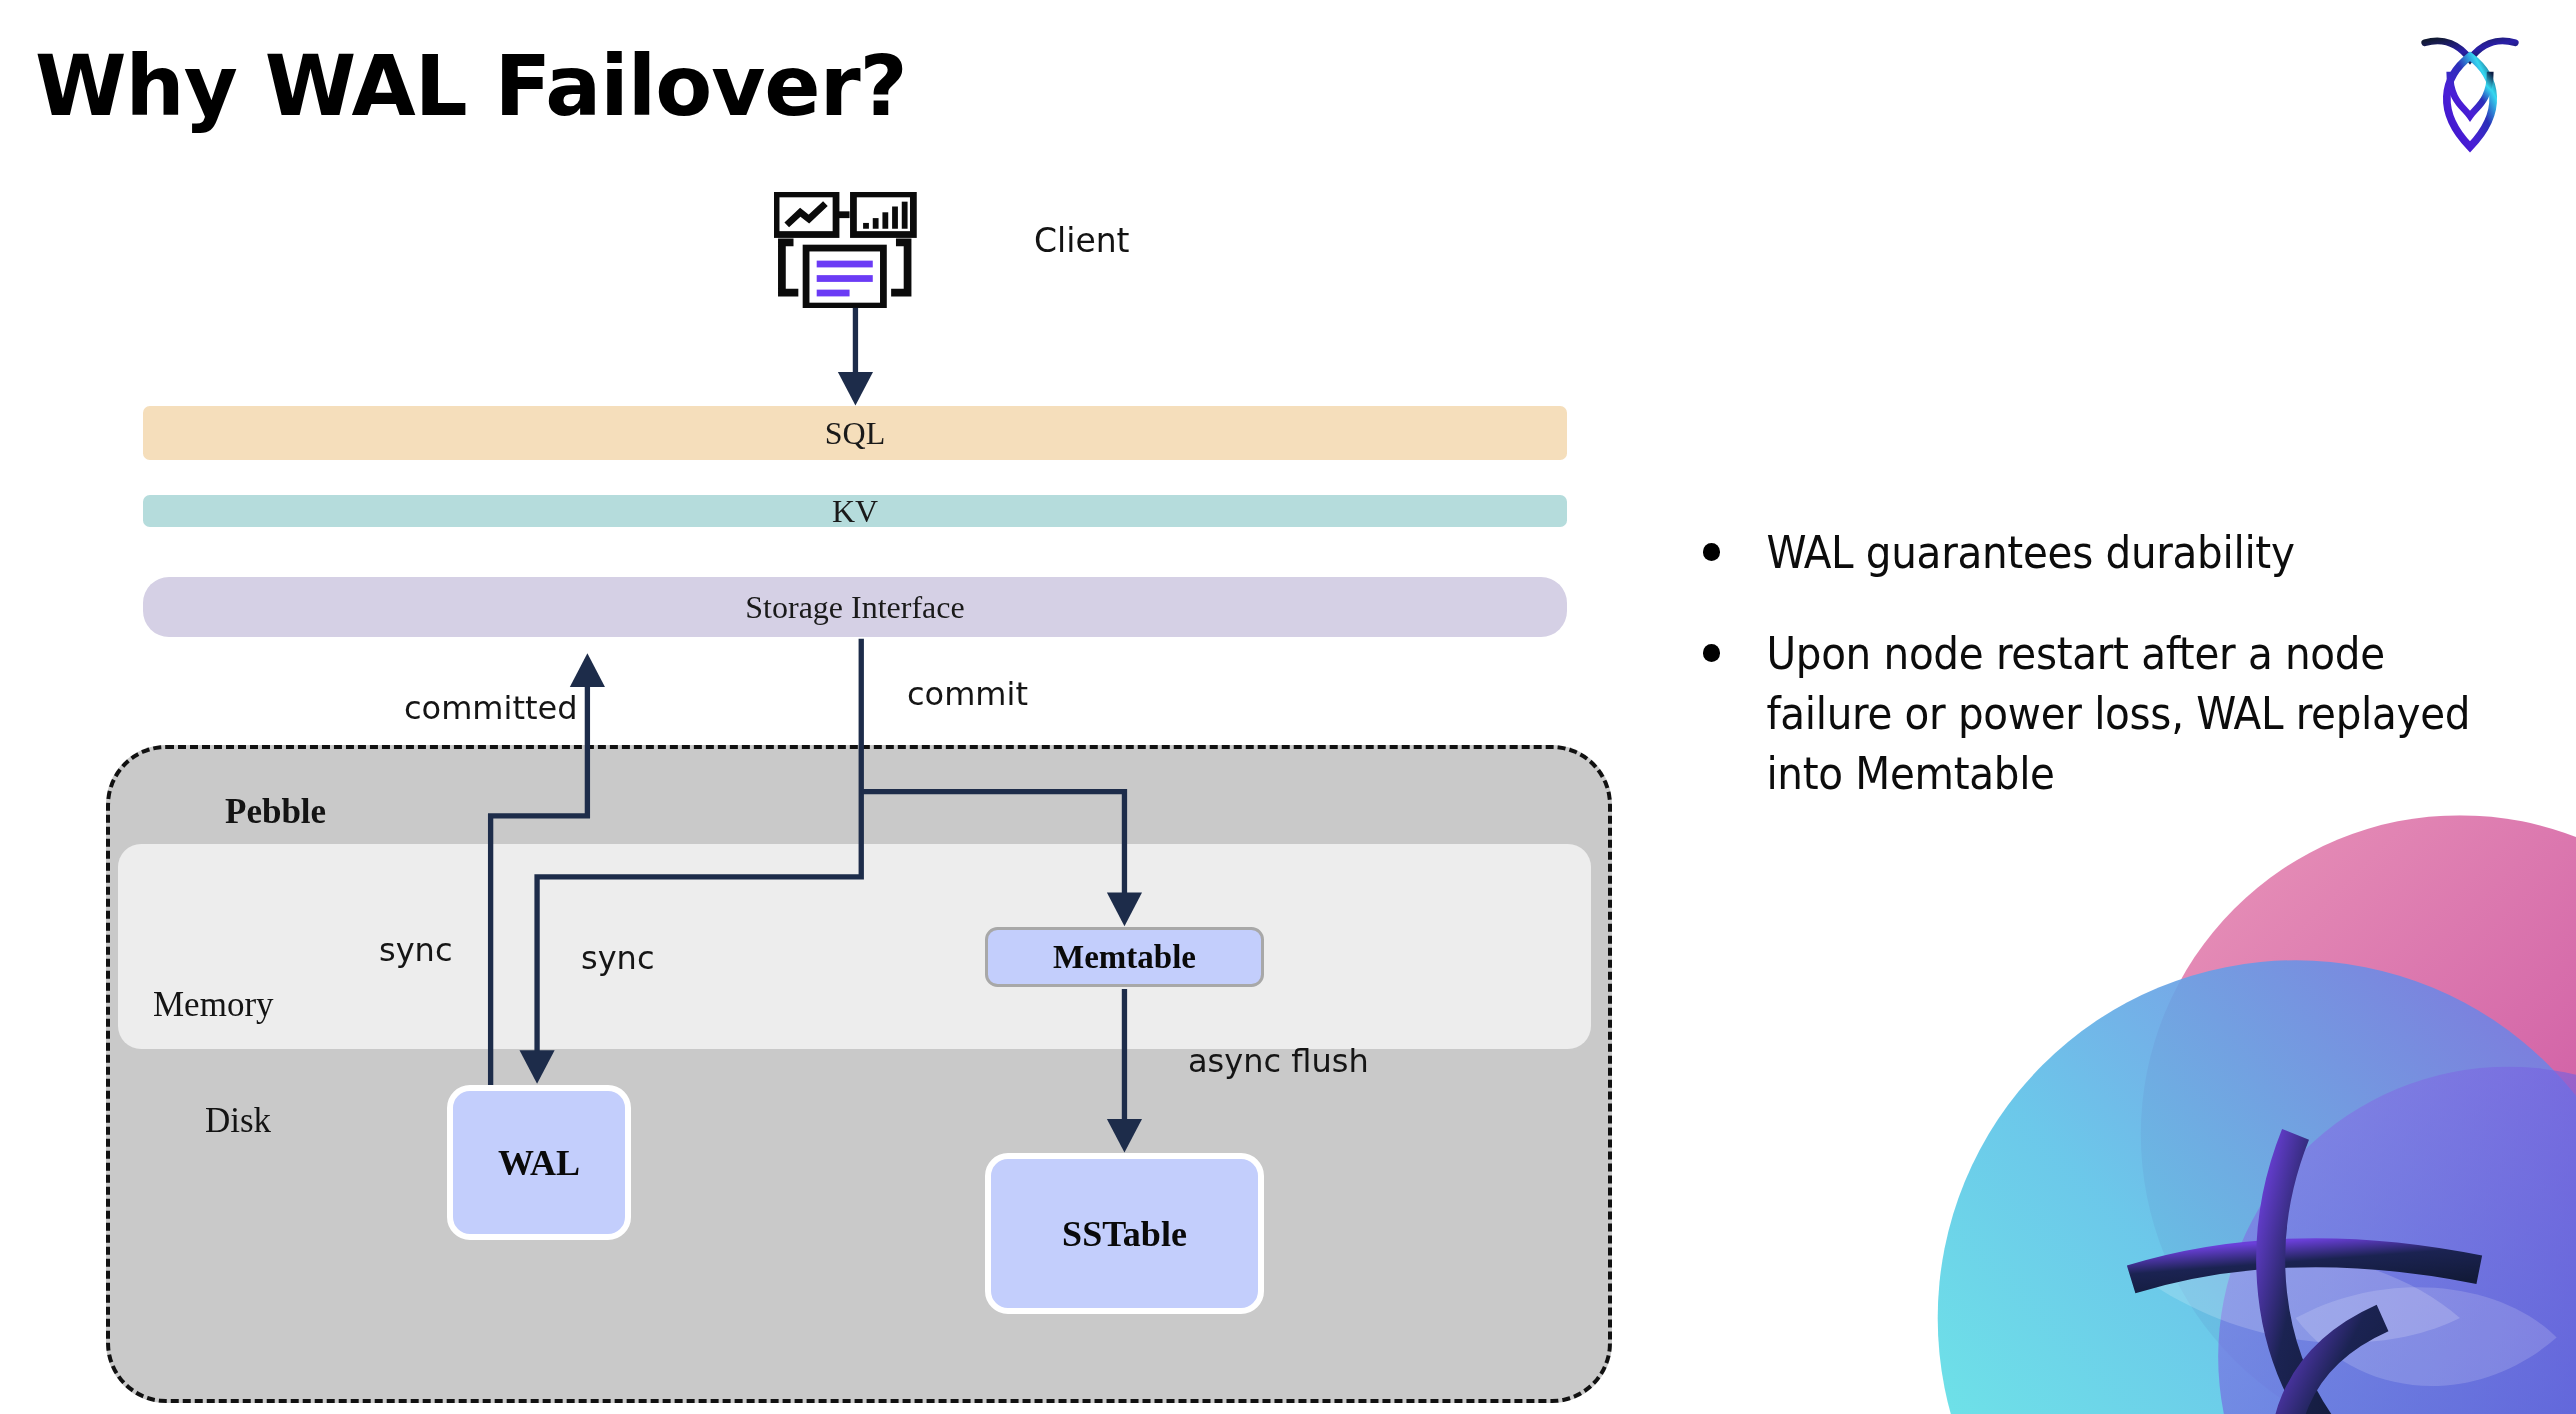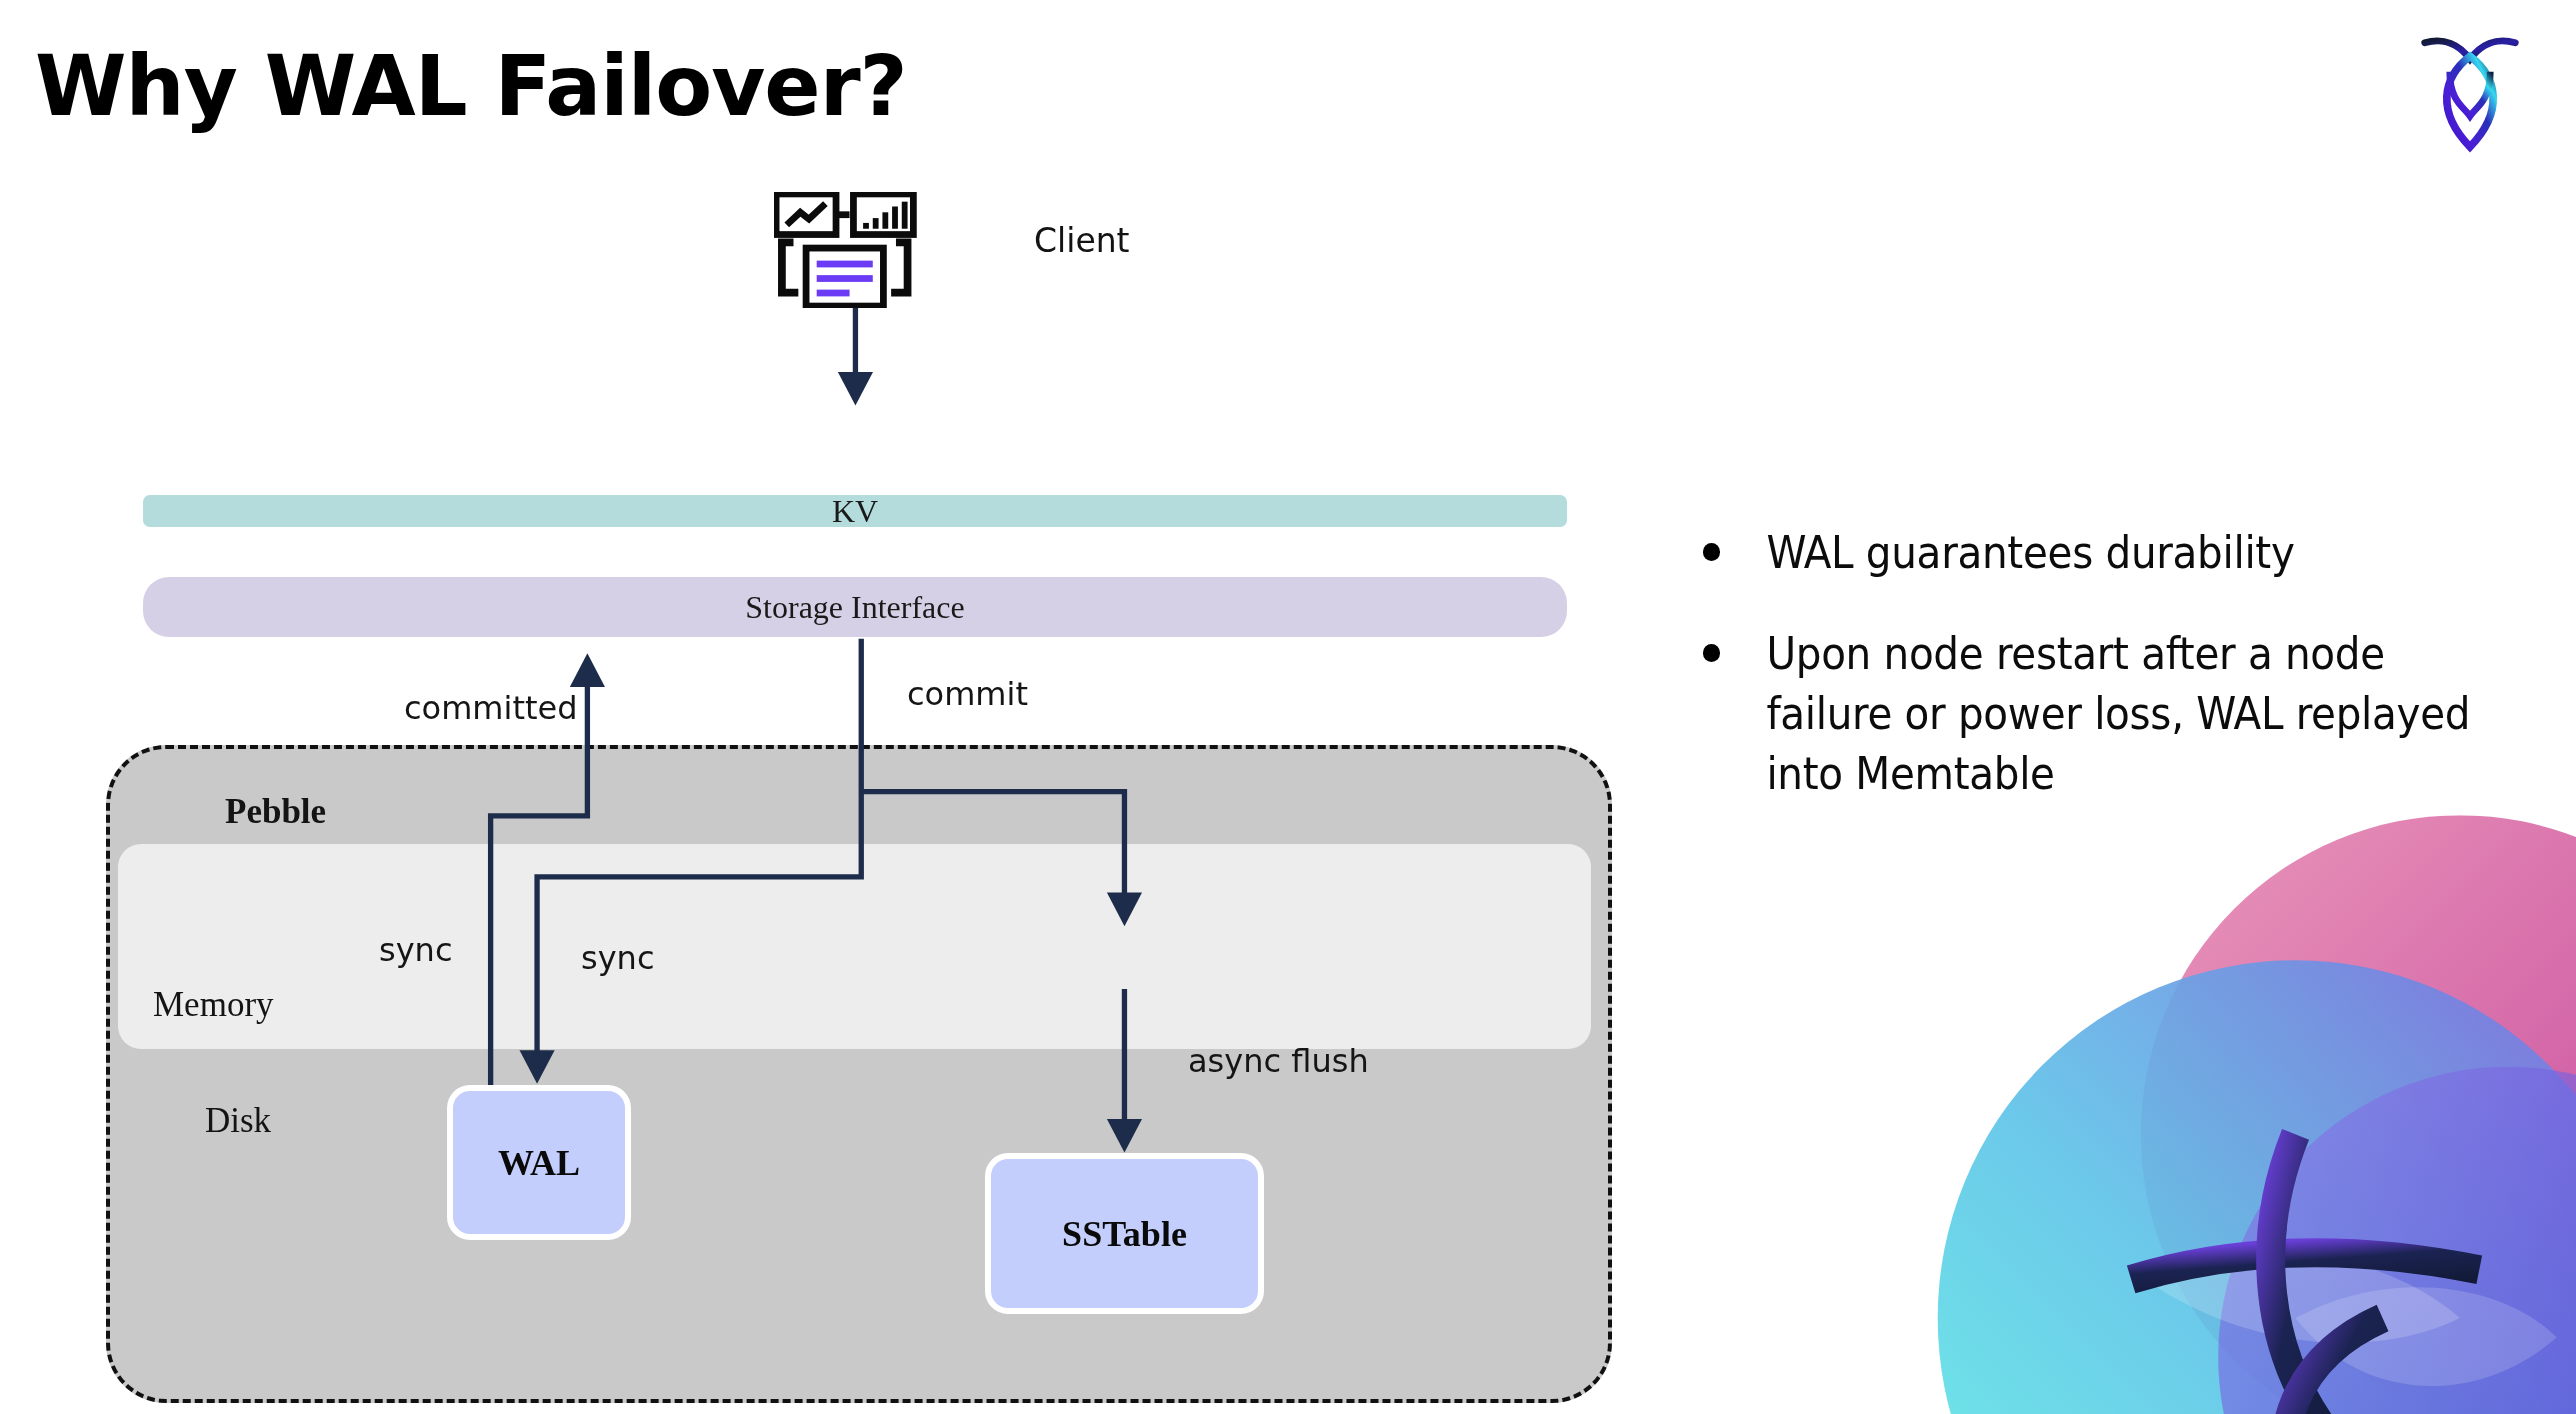--- a/index.html
+++ b/index.html
@@ -220,20 +220,23 @@
       <path d="M126 52 L138 52 L138 104 L121 104" fill="none" stroke="#0b0b0b" stroke-width="8"></path>
 
       <rect x="33" y="58" width="80" height="60" fill="#ffffff" stroke="#0b0b0b" stroke-width="7"></rect>
       <rect x="44" y="71" width="58" height="7" fill="#6b3bf5"></rect>
       <rect x="44" y="86" width="58" height="7" fill="#6b3bf5"></rect>
       <rect x="44" y="101" width="34" height="7" fill="#6b3bf5"></rect>
     </svg>
   </div>
   <div id="client-label">Client</div>
 
+  <div class="layer-bar" id="layer-sql" style="background:#f5debb">
+    <span>SQL</span>
+  </div>
   <div class="layer-bar" id="layer-kv" style="background:#b5dcdc">
     <span>KV</span>
   </div>
   <div class="layer-bar" id="layer-storage" style="background:#d5d0e5">
     <span>Storage Interface</span>
   </div>
 
   <div id="pebble-container"></div>
   <div id="memory-panel"></div>
   <div id="pebble-label">Pebble</div>
@@ -259,20 +262,23 @@
       <path d="M1162 1022 L1162 1185" marker-end="url(#ah)"></path>
     </g>
   </svg>
 
   <div class="edge-label" id="label-committed">committed</div>
   <div class="edge-label" id="label-commit">commit</div>
   <div class="edge-label" id="label-sync-left">sync</div>
   <div class="edge-label" id="label-sync-right">sync</div>
   <div class="edge-label" id="label-async-flush">async flush</div>
 
+  <div class="node-box" id="node-memtable">
+    <span>Memtable</span>
+  </div>
   <div class="node-box" id="node-sstable">
     <span>SSTable</span>
   </div>
   <div class="node-box" id="node-wal">
     <span>WAL</span>
   </div>
 
   <div id="bullet-list">
     <div class="bullet-item">
       <span class="bullet-dot"></span>

